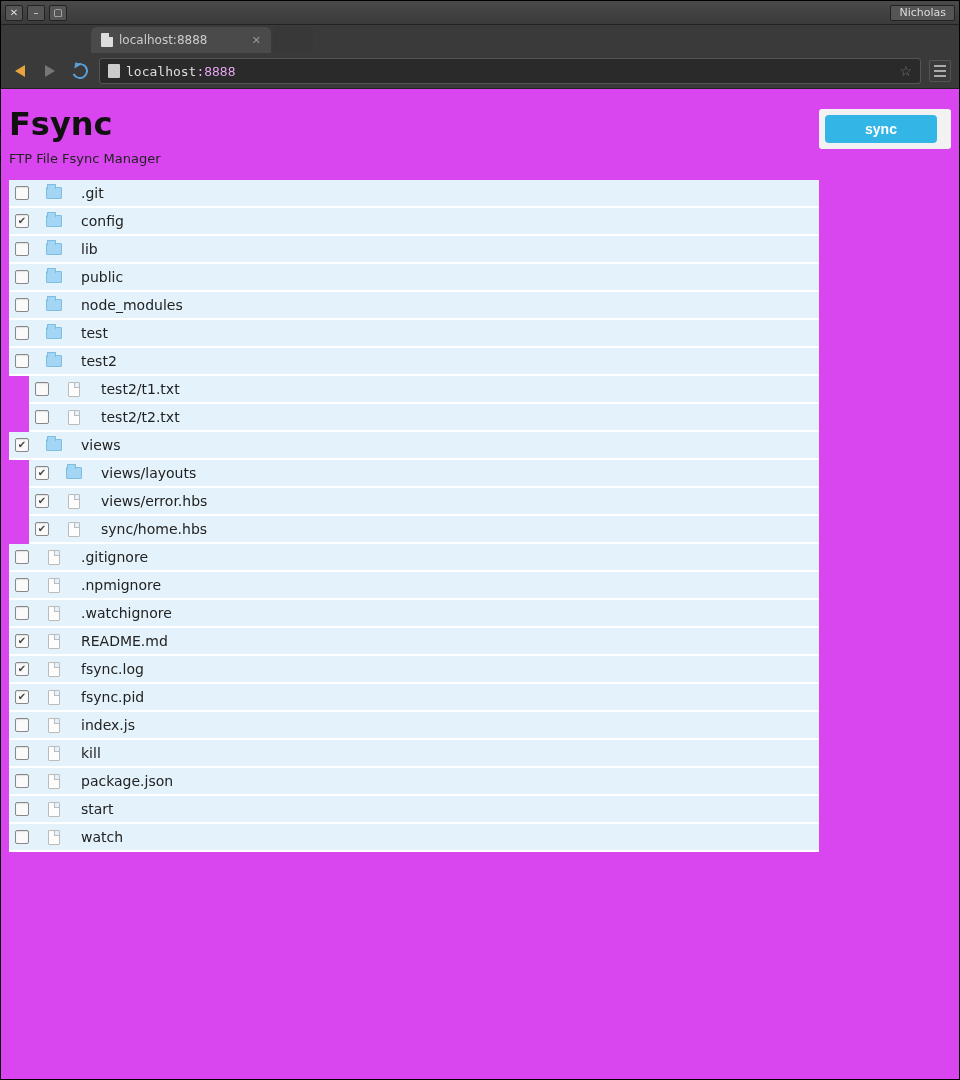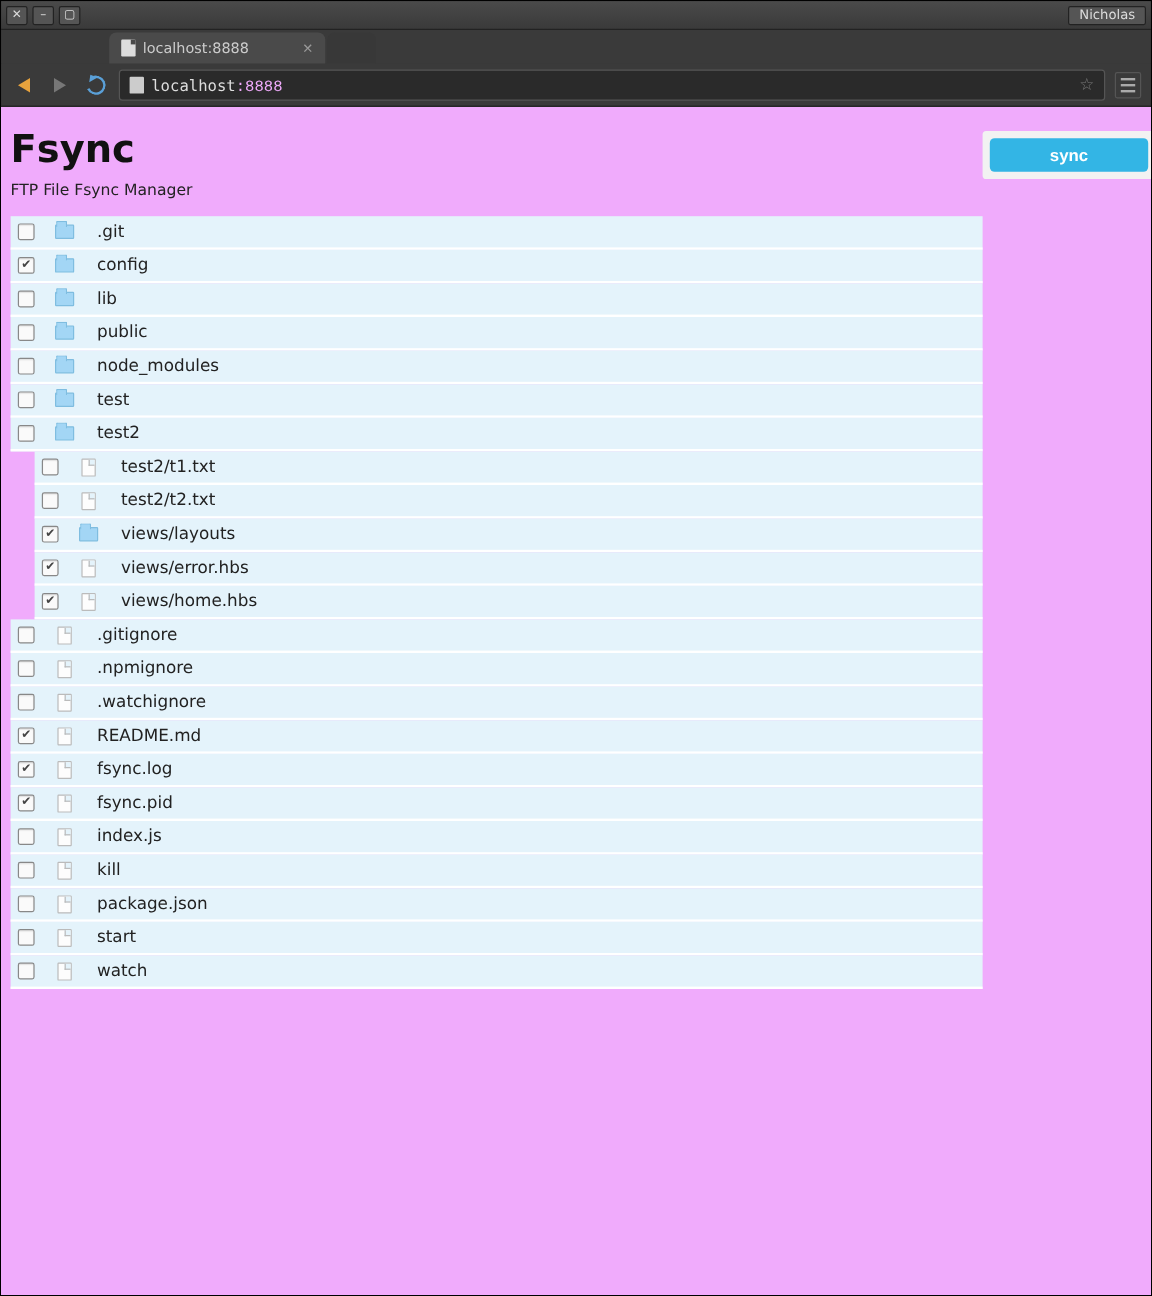--- a/index.html
+++ b/index.html
@@ -29,28 +29,28 @@
   .reload-glyph::after { content:""; position:absolute; top:-3px; left:-2px; width:0; height:0; border-top:4px solid transparent; border-bottom:4px solid transparent; border-right:5px solid #5aa0d8; transform:rotate(40deg); }
   .omnibox { flex:1; height:26px; background:#2a2a2a; border:1px solid #555; border-radius:3px; display:flex; align-items:center; padding:0 8px; gap:6px; }
   .omnibox .page-glyph2 { width:12px; height:14px; background:#ccc; border-radius:1px; }
   .omni-text .host { color:#ddd; font-size:13px; font-family: monospace; }
   .omni-text .port { color:#f0abfc; font-size:13px; font-family: Liberation Mono, monospace; }
   .omni-star { margin-left:auto; color:#777; font-size:14px; }
   .hamburger { width:22px; height:22px; border:1px solid #555; border-radius:2px; display:flex; flex-direction:column; justify-content:center; align-items:center; gap:3px; cursor:pointer; }
   .hamburger div { width:12px; height:2px; background:#aaa; }
 
   
-  .page { flex:1; background:#f0abfc; overflow:auto; padding: 16px 8px 8px 8px; position:relative; }
+  .page { flex:1; background:#d946ef; overflow:auto; padding: 16px 8px 8px 8px; position:relative; }
   .page-inner { display:flex; align-items:flex-start; }
   .left-col { flex:1; }
   .heading { font-size: 32px; font-weight:bold; color:#111; margin-bottom: 8px; padding-left:0; }
   .subtitle { font-size: 13px; color:#222; margin-bottom: 14px; }
 
   .sync-wrap { width: 200px; padding: 6px 6px 6px 6px; background:#f2f2f2; border-radius:3px; margin-top:4px; }
-  .sync-btn { width: 132px; background:#33b5e5; color:#fff; border:none; border-radius:4px; padding:6px 18px; font-size:14px; font-weight:bold; cursor:pointer; display:block; margin:0 auto 0 0; }
+  .sync-btn { width: 112px; background:#33b5e5; color:#fff; border:none; border-radius:4px; padding:6px 18px; font-size:14px; font-weight:bold; cursor:pointer; display:block; margin:0 auto 0 0; }
 
   
   .tree { width: 810px; }
   .row { display:flex; align-items:center; height:28px; background:#e4f3fb; border-bottom:2px solid #fff; padding-left:6px; gap:16px; font-size:14px; color:#222; }
   .row.nested { margin-left:20px; }
   .chk { width:14px; height:14px; border:1px solid #888; background:#fafafa; border-radius:2px; display:flex; align-items:center; justify-content:center; cursor:pointer; font-size:10px; color:#444; flex-shrink:0; box-shadow: inset 0 1px 1px rgba(0,0,0,0.1); }
   .chk.checked::after { content:"✔"; font-size:10px; line-height:1; }
   .icon-slot { width:18px; height:18px; display:flex; align-items:center; justify-content:center; flex-shrink:0; }
   .folder-icon { width:16px; height:12px; background:#a3d6f5; border:1px solid #7fbde0; border-radius:1px; position:relative; }
   .folder-icon::before { content:""; position:absolute; top:-4px; left:0; width:7px; height:4px; background:#a3d6f5; border:1px solid #7fbde0; border-bottom:none; border-radius:1px 1px 0 0; }
@@ -167,40 +167,47 @@
               </div>
               <span class="label">test2/t1.txt</span>
             </div>
             <div class="row nested">
               <div class="chk"></div>
               <div class="icon-slot">
                 <div class="file-icon"></div>
               </div>
               <span class="label">test2/t2.txt</span>
             </div>
+            <div class="row">
+              <div class="chk checked"></div>
+              <div class="icon-slot">
+                <div class="folder-icon"></div>
+              </div>
+              <span class="label">views</span>
+            </div>
             <div class="row nested">
               <div class="chk checked"></div>
               <div class="icon-slot">
                 <div class="folder-icon"></div>
               </div>
               <span class="label">views/layouts</span>
             </div>
             <div class="row nested">
               <div class="chk checked"></div>
               <div class="icon-slot">
                 <div class="file-icon"></div>
               </div>
               <span class="label">views/error.hbs</span>
             </div>
             <div class="row nested">
               <div class="chk checked"></div>
               <div class="icon-slot">
                 <div class="file-icon"></div>
               </div>
-              <span class="label">views/home.hbs</span>
+              <span class="label">sync/home.hbs</span>
             </div>
             <div class="row">
               <div class="chk"></div>
               <div class="icon-slot">
                 <div class="file-icon"></div>
               </div>
               <span class="label">.gitignore</span>
             </div>
             <div class="row">
               <div class="chk"></div>

